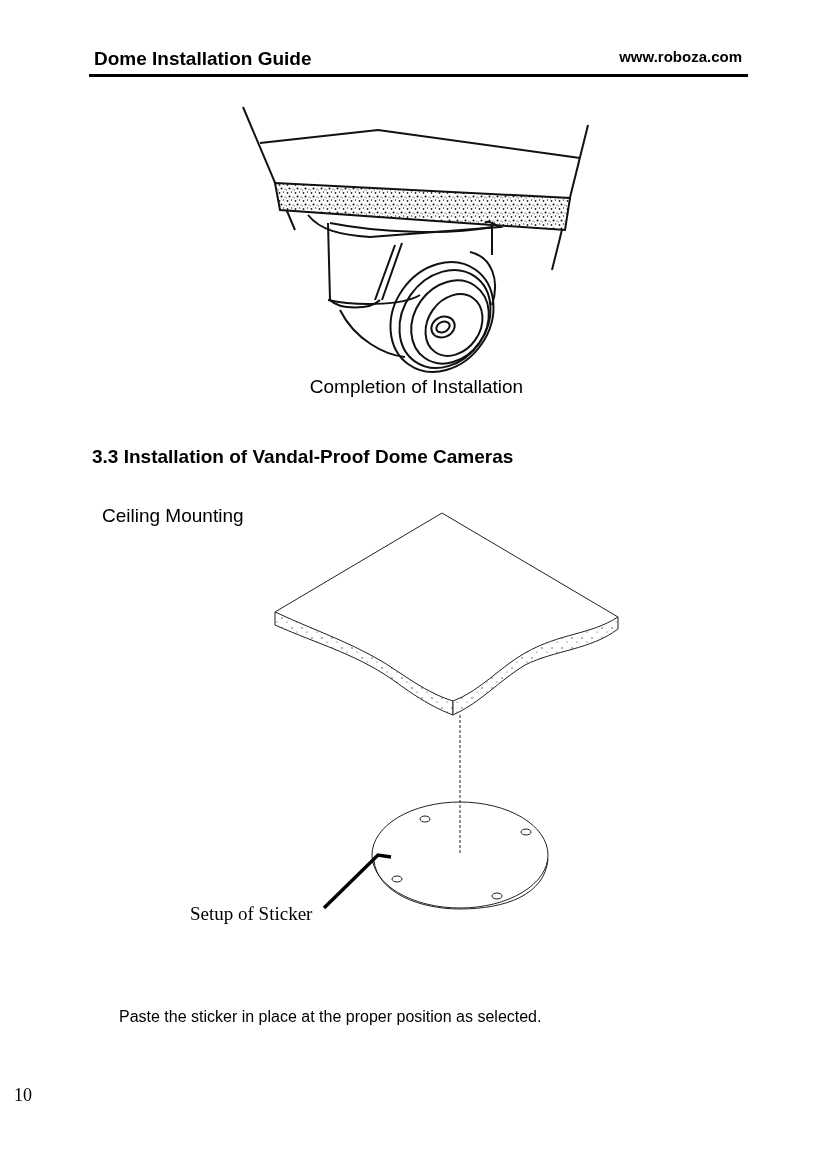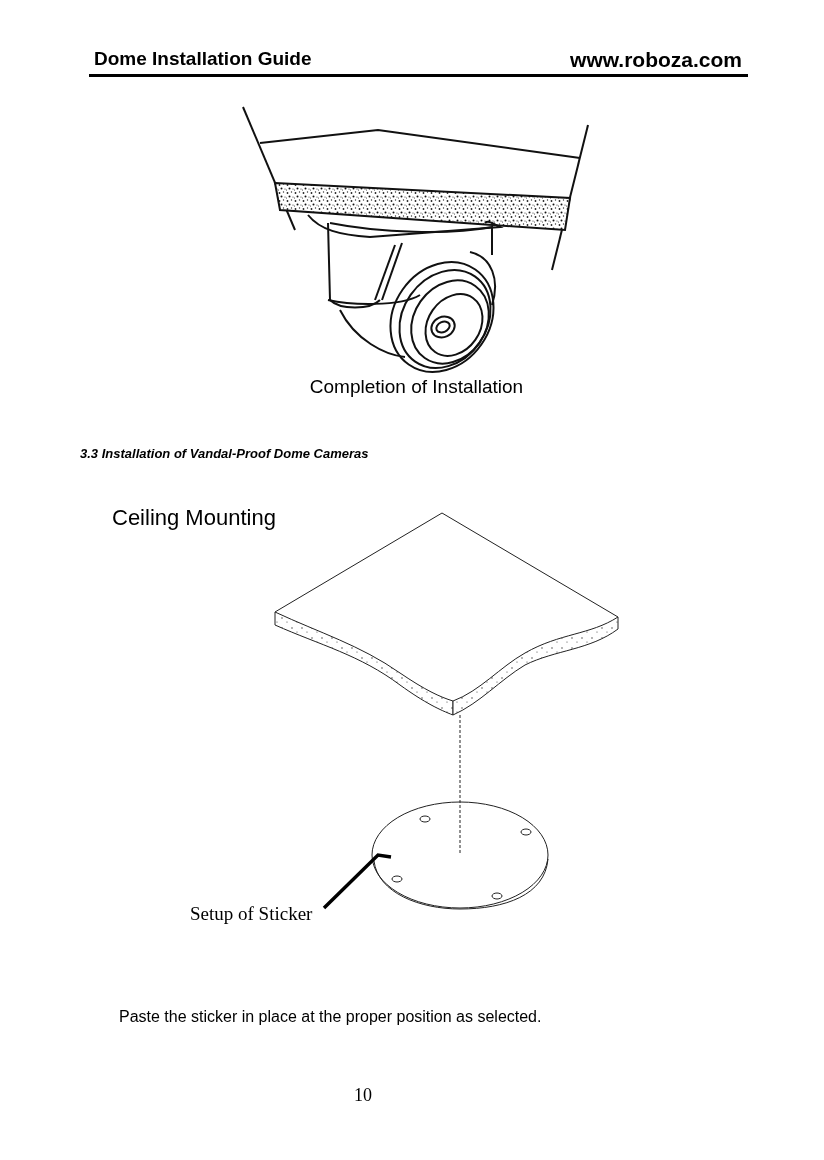--- a/index.html
+++ b/index.html
@@ -1,27 +1,27 @@
 <!DOCTYPE html>
 <html><head>
 <meta charset="utf-8">
 <style>
   html, body { margin:0; padding:0; background:#ffffff; }
   body { width:824px; height:1160px; position:relative; overflow:hidden; font-family:"Liberation Sans", sans-serif; color:#000; }
   .header-left { position:absolute; left:94px; top:48px; font-size:19px; font-weight:bold; }
-  .header-right { position:absolute; right:82px; top:48px; font-size:21px; font-weight:bold; }
+  .header-right { position:absolute; right:82px; top:48px; font-size:15px; font-weight:bold; }
   .header-rule { position:absolute; left:89px; top:74px; width:659px; height:3px; background:#000; }
   .fig1 { position:absolute; left:230px; top:95px; width:380px; height:285px; }
   .caption1 { position:absolute; left:0; width:813px; top:376px; text-align:center; font-size:19px; padding-left:20px; box-sizing:border-box; }
-  .section-title { position:absolute; left:80px; top:446px; font-size:13px; font-weight:bold;font-style:italic; }
-  .subhead { position:absolute; left:112px; top:505px; font-size:22px; }
+  .section-title { position:absolute; left:92px; top:446px; font-size:19px; font-weight:bold; }
+  .subhead { position:absolute; left:102px; top:505px; font-size:19px; }
   .fig2 { position:absolute; left:260px; top:505px; width:370px; height:420px; }
   .sticker-label { position:absolute; left:190px; top:903px; font-family:"Liberation Serif", serif; font-size:19px; }
   .paragraph { position:absolute; left:119px; top:1008px; font-size:16px; }
-  .page-number { position:absolute; left:0; width:712px; top:1085px; text-align:center; font-family:"Liberation Serif", serif; font-size:18px; padding-left:14px; box-sizing:border-box; }
+  .page-number { position:absolute; left:0; width:712px; top:1085px; font-family:"Liberation Serif", serif; font-size:18px; padding-left:14px; box-sizing:border-box; }
 </style>
 </head>
 <body>
 
 <div class="header-left">Dome Installation Guide</div>
 <div class="header-right">www.roboza.com</div>
 <div class="header-rule"></div>
 
 <svg class="fig1" viewBox="0 0 380 285">
   <defs>

